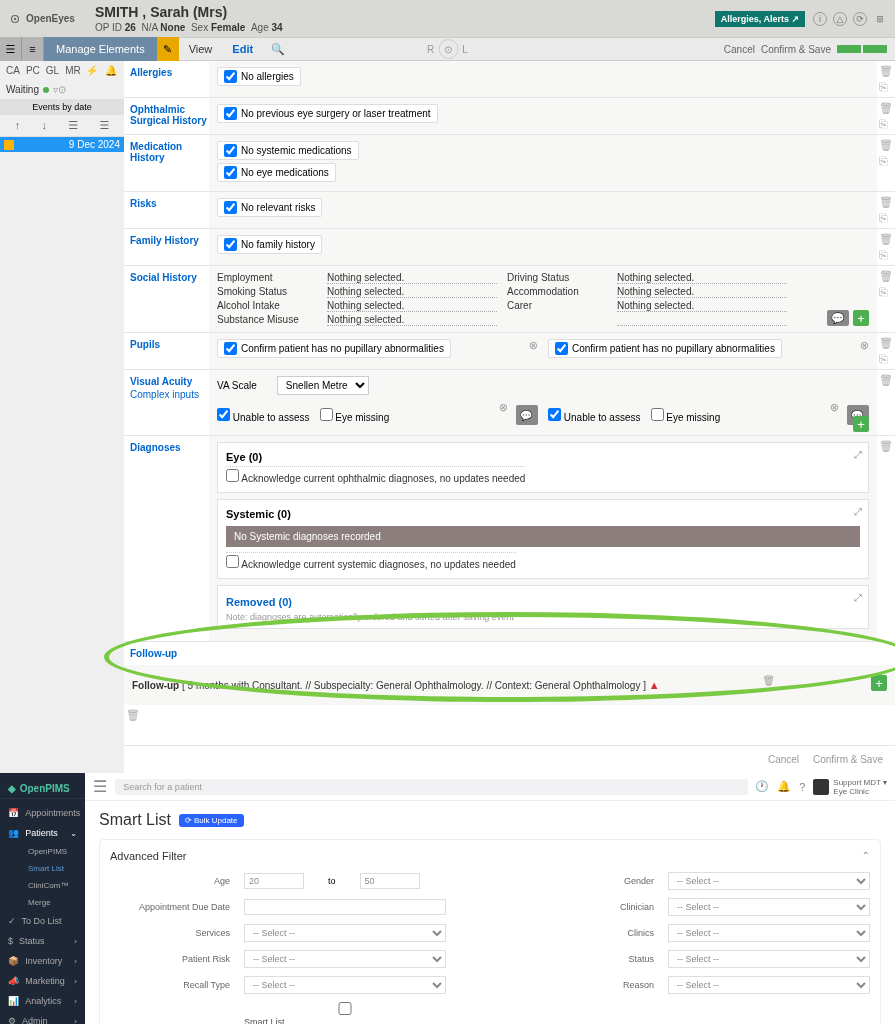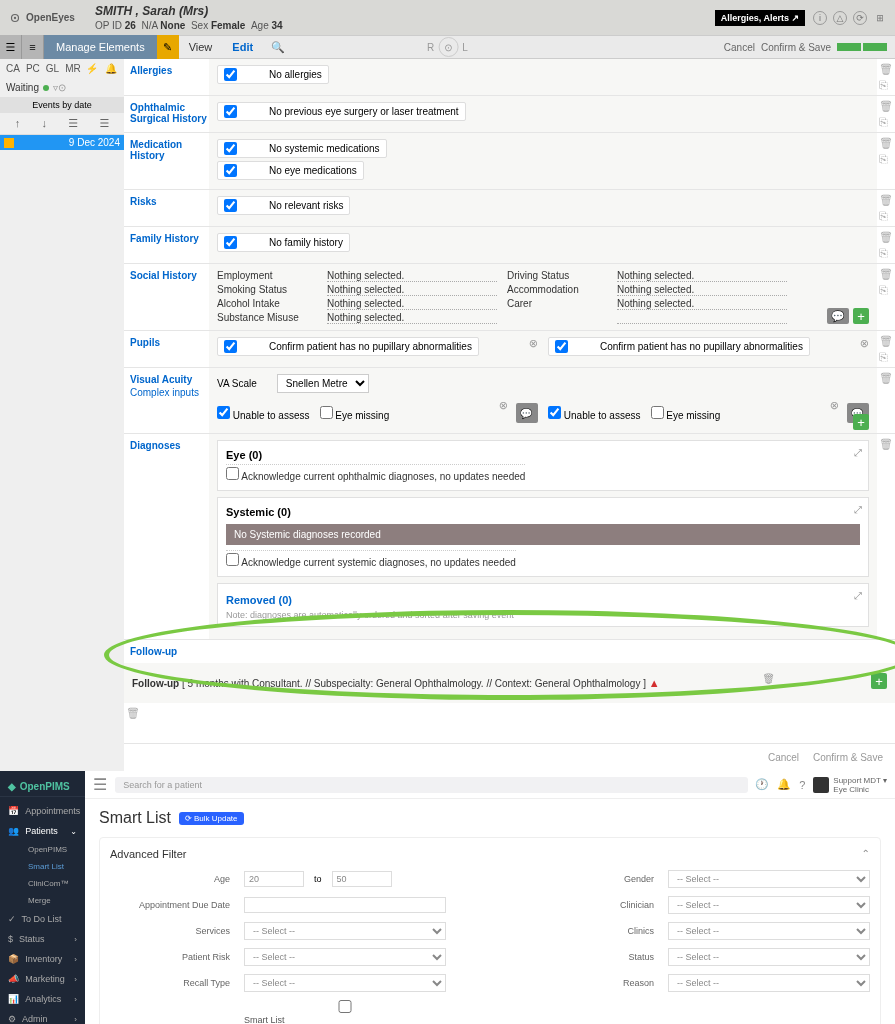--- a/index.html
+++ b/index.html
@@ -4,25 +4,25 @@
 <style>
 * { box-sizing: border-box; margin: 0; padding: 0; font-family: Arial, sans-serif; }
 body { background: #fff; width: 895px; }
 
 
 .oe-app { width: 895px; }
 .oe-header { background: #d9d9d6; display: flex; align-items: center; padding: 4px 8px; font-size: 11px; }
 .oe-logo { display: flex; align-items: center; gap: 4px; font-weight: bold; color: #555; font-size: 10px; }
 .oe-logo svg { width: 14px; height: 14px; }
 .oe-patient { margin-left: 20px; }
-.oe-patient-name { font-weight: bold; font-size: 12px; color: #333; font-style: italic; }
+.oe-patient-name { font-weight: bold; font-size: 14px; color: #333; }
 .oe-patient-meta { font-size: 10px; color: #555; margin-top: 2px; }
 .oe-patient-meta b { color: #333; }
 .oe-header-right { margin-left: auto; display: flex; align-items: center; gap: 8px; }
-.oe-alert-badge { background: #000000; color: #fff; font-size: 9px; font-weight: bold; padding: 3px 6px; }
+.oe-alert-badge { background: #0f766e; color: #fff; font-size: 9px; font-weight: bold; padding: 3px 6px; }
 .oe-header-icons { display: flex; gap: 6px; color: #777; }
 .oe-header-icons span { width: 14px; height: 14px; display: inline-flex; align-items: center; justify-content: center; border: 1px solid #999; border-radius: 50%; font-size: 9px; cursor: pointer; }
 
 .oe-toolbar { background: #eaeaea; display: flex; align-items: center; padding: 0; border-top: 1px solid #ccc; border-bottom: 1px solid #ccc; height: 24px; font-size: 11px; position: relative; }
 .oe-toolbar-left { display: flex; align-items: center; height: 100%; }
 .oe-tb-icon { width: 22px; height: 24px; background: #b5b5b5; display: flex; align-items: center; justify-content: center; border-right: 1px solid #999; cursor: pointer; }
 .oe-manage-btn { background: #6c8aa5; color: #fff; padding: 0 12px; height: 24px; line-height: 24px; cursor: pointer; }
 .oe-pencil-icon { background: #e8a800; width: 22px; height: 24px; display: flex; align-items: center; justify-content: center; cursor: pointer; }
 .oe-toolbar a { padding: 0 10px; color: #333; text-decoration: none; cursor: pointer; }
 .oe-toolbar a.active { color: #0066cc; font-weight: bold; }
@@ -49,21 +49,21 @@
 .oe-event-row .date { margin-left: auto; }
 
 .oe-main { flex: 1; background: #fff; }
 .oe-section { display: flex; border-bottom: 1px solid #e5e5e5; font-size: 10px; }
 .oe-section-title { width: 85px; padding: 6px 0 6px 6px; color: #0066cc; font-weight: bold; flex-shrink: 0; }
 .oe-section-title a { color: #0066cc; text-decoration: none; font-weight: normal; display: block; margin-top: 2px; }
 .oe-section-body { flex: 1; padding: 6px 8px; background: #f7f7f5; position: relative; }
 .oe-section-actions { width: 18px; padding: 4px 2px; display: flex; flex-direction: column; gap: 4px; }
 .oe-section-actions span { width: 14px; height: 12px; color: #aaa; cursor: pointer; font-size: 11px; }
 
-.oe-pill { display: inline-flex; align-items: center; background: #fff; border: 1px solid #ddd; padding: 2px 6px; border-radius: 2px; font-size: 10px; margin-right: 6px; margin-bottom: 3px; gap: 28px; }
+.oe-pill { display: inline-flex; align-items: center; background: #fff; border: 1px solid #ddd; padding: 2px 6px; border-radius: 2px; font-size: 10px; margin-right: 6px; margin-bottom: 3px; }
 .oe-pill input[type=checkbox] { margin-right: 4px; }
 
 .oe-social-grid { display: grid; grid-template-columns: 100px 170px 100px 170px; gap: 2px 10px; font-size: 10px; }
 .oe-social-grid .lbl { color: #333; }
 .oe-social-grid .val { color: #333; border-bottom: 1px dotted #aaa; }
 .oe-section-badges { position: absolute; right: 8px; bottom: 6px; display: flex; gap: 4px; }
 .oe-badge-grey { width: 22px; height: 16px; background: #888; color: #fff; display: flex; align-items: center; justify-content: center; border-radius: 2px; cursor: pointer; font-size: 11px; }
 .oe-badge-green { width: 16px; height: 16px; background: #4caf50; color: #fff; display: flex; align-items: center; justify-content: center; border-radius: 2px; cursor: pointer; font-size: 13px; }
 
 .oe-pupils-split { display: flex; gap: 10px; }
@@ -459,21 +459,21 @@
       <div class="op-page-title">
         <span>Smart List</span>
         <span class="op-bulk-btn">⟳ Bulk Update</span>
       </div>
 
       <div class="op-filter-card">
         <div class="op-filter-title">Advanced Filter</div>
         <span class="op-filter-collapse">⌃</span>
         <div class="op-filter-grid">
           <div class="flbl">Age</div>
-          <div style="display:flex;gap:10px;align-items:center;">
+          <div style="display:flex;gap:24px;align-items:center;">
             <input class="narrow" value="20" style="">
             <span>to</span>
             <input class="narrow" value="50" style="">
           </div>
           <div></div>
           <div class="flbl">Gender</div>
           <select><option>-- Select --</option></select>
 
           <div class="flbl">Appointment Due Date</div>
           <input style="">

